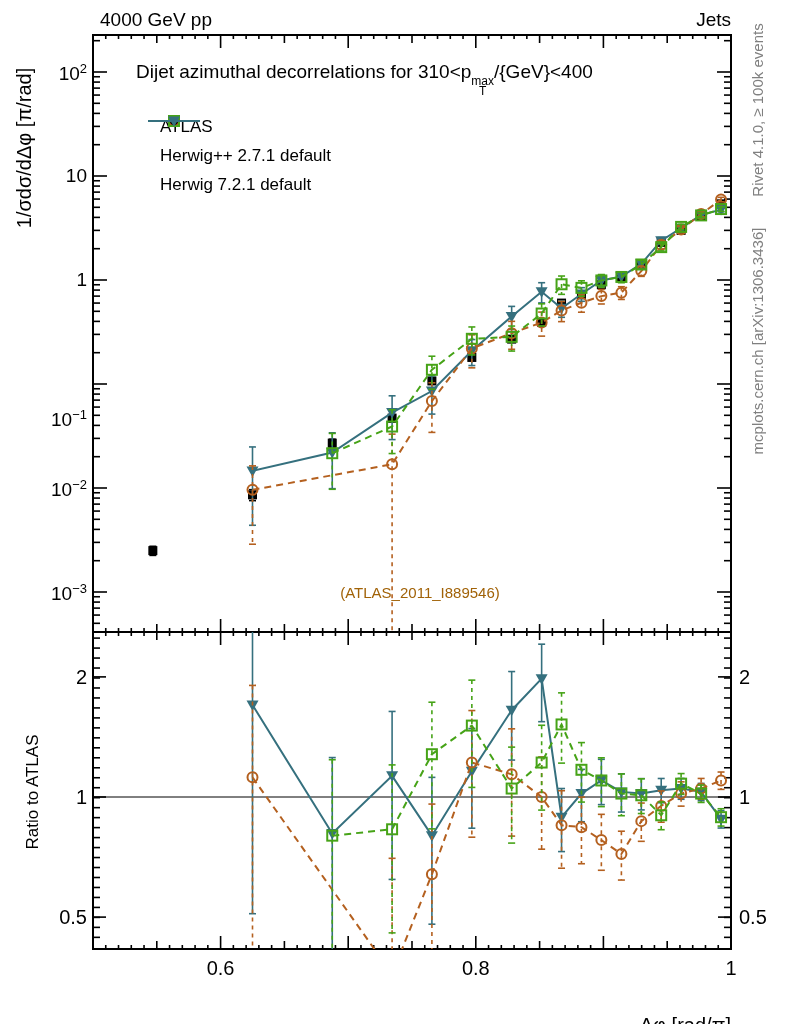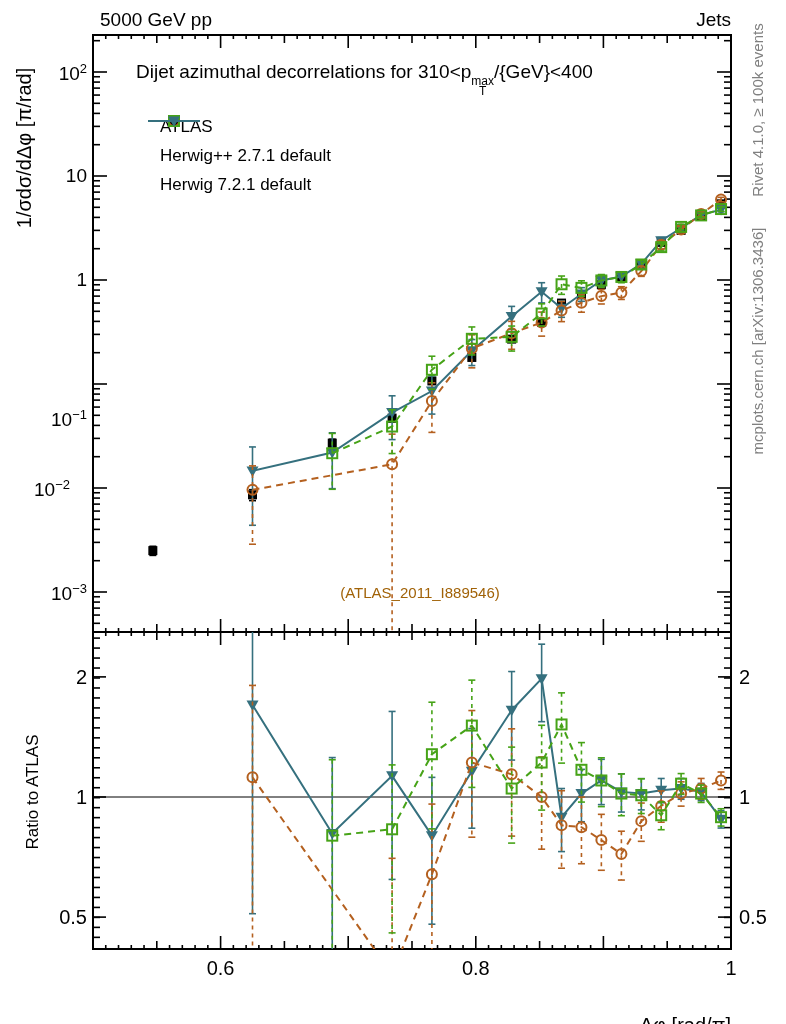--- a/index.html
+++ b/index.html
@@ -27,21 +27,21 @@
   .legend-row{display:flex;align-items:center;height:29px;}
   .legend-swatch{width:56px;height:18px;flex:0 0 56px;}
   .legend-label{font-size:17px;margin-left:14px;}
   svg{position:absolute;left:0;top:0;}
 </style>
 </head>
 <body>
 
 <div class="fig">
 
-  <div class="abs hdr hdr-left">5000 GeV pp</div>
+  <div class="abs hdr hdr-left">4000 GeV pp</div>
   <div class="abs hdr hdr-right">Jets</div>
 
   <div class="abs rot ylab-main"><span>1/σdσ/dΔφ [π/rad]</span></div>
   <div class="abs rot ylab-ratio"><span>Ratio to ATLAS</span></div>
 
   <div class="abs watermark">(ATLAS_2011_I889546)</div>
 
   <div class="abs rot side-txt side-top"><span>Rivet 4.1.0, ≥ 100k events</span></div>
   <div class="abs rot side-txt side-bot"><span>mcplots.cern.ch [arXiv:1306.3436]</span></div>
 
@@ -957,21 +957,21 @@
       </div>
     </div>
 
   <div class="abs xlab">Δφ [rad/π]</div>
 
   <div id="ticklabels">
       <div class="tick-label" style="top: 61px; right: 699px; text-align: center;">10<sup>2</sup></div>
       <div class="tick-label" style="top: 165px; right: 699px; text-align: right;">10</div>
       <div class="tick-label" style="top: 269px; right: 699px; text-align: right;">1</div>
       <div class="tick-label" style="top: 373px; right: 699px; text-align: right; margin-top: 34px;">10<sup>−1</sup></div>
-      <div class="tick-label" style="top: 477px; right: 716px; text-align: center;">10<sup>−2</sup></div>
+      <div class="tick-label" style="top: 477px; right: 699px; text-align: center;">10<sup>−2</sup></div>
       <div class="tick-label" style="top: 581px; right: 699px; text-align: right;">10<sup>−3</sup></div>
       <div class="tick-label" style="top: 665.889px; font-size: 20px; right: 699px; text-align: right;">2</div>
       <div class="tick-label" style="top: 665.889px; font-size: 20px; left: 739px;">2</div>
       <div class="tick-label" style="top: 786px; font-size: 20px; right: 699px; text-align: right;">1</div>
       <div class="tick-label" style="top: 786px; font-size: 20px; left: 739px;">1</div>
       <div class="tick-label" style="top: 906.111px; font-size: 20px; right: 699px; text-align: right;">0.5</div>
       <div class="tick-label" style="top: 906.111px; font-size: 20px; left: 739px;">0.5</div>
       <div class="tick-label" style="top: 957px; font-size: 20px; left: 220.6px; transform: translateX(-50%);">0.6</div>
       <div class="tick-label" style="top: 957px; font-size: 20px; left: 475.8px; transform: translateX(-50%);">0.8</div>
       <div class="tick-label" style="top: 957px; font-size: 20px; left: 731px; transform: translateX(-50%);">1</div>

